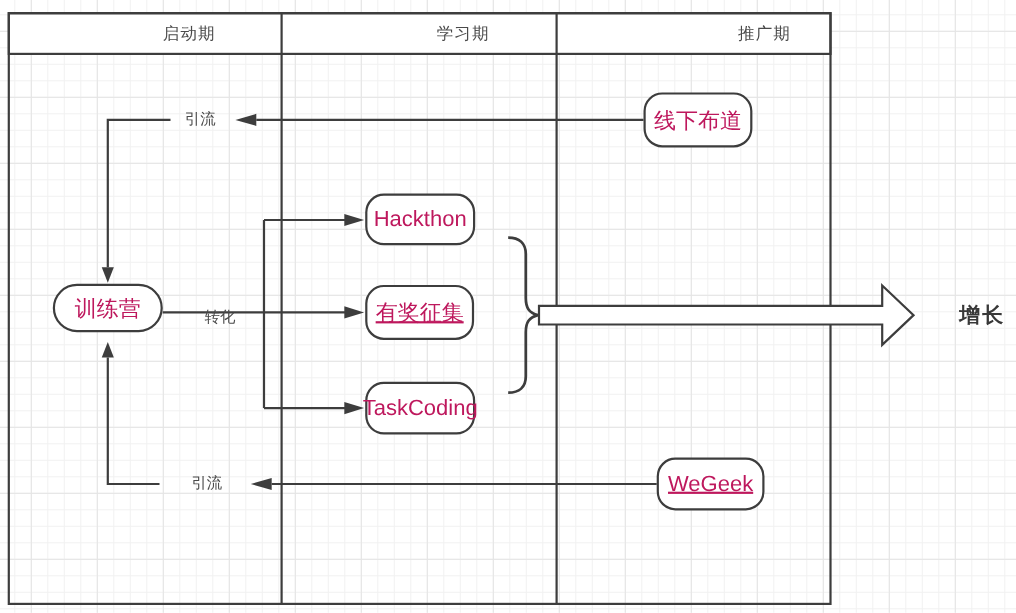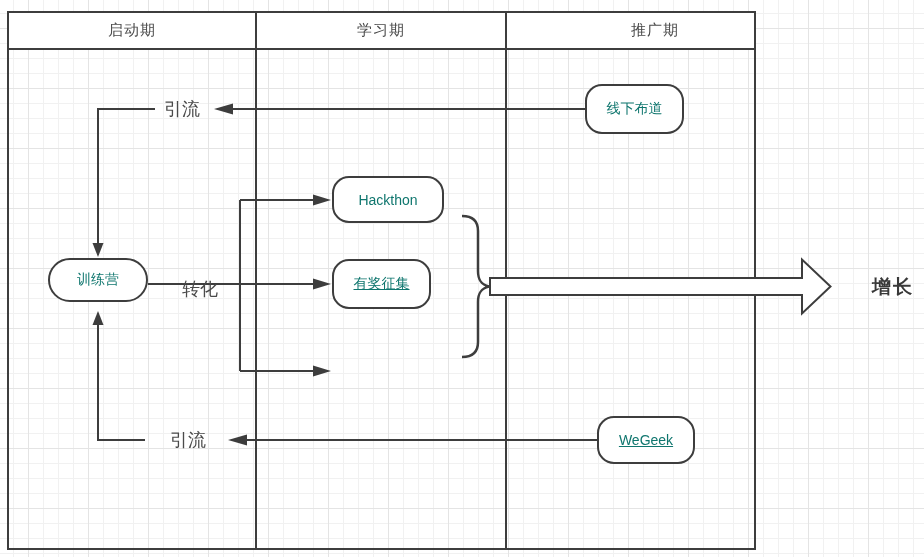--- a/index.html
+++ b/index.html
@@ -14,32 +14,32 @@
       linear-gradient(90deg,#e4e4e4 1px, transparent 1px),
       linear-gradient(#f1f1f1 1px, transparent 1px),
       linear-gradient(90deg,#f1f1f1 1px, transparent 1px);
     background-size:60px 60px,60px 60px,15px 15px,15px 15px;
     background-position:28px 28px,28px 28px,13px 13px,13px 13px;
   }
   svg.layer{position:absolute;left:0;top:0;}
   .lane-header{
     position:absolute;top:12px;height:37px;
     display:flex;align-items:center;justify-content:center;
-    font-size:15px;color:#4a4a4a;letter-spacing:1px;
+    font-size:15px;color:#4a4a4a;letter-spacing:1px;padding-left:40px;
   }
   .node{
     position:absolute;box-sizing:border-box;
     border:2px solid #3d3d3d;border-radius:17px;background:#ffffff;
     display:flex;align-items:center;justify-content:center;
-    font-size:14px;color:#0f766e;
+    font-size:20px;color:#be185d;
   }
   .edge-label{
     position:absolute;
     display:flex;align-items:center;justify-content:center;
-    font-size:18px;color:#4a4a4a;
+    font-size:14px;color:#4a4a4a;
   }
   .growth{
     position:absolute;left:858px;top:271px;width:70px;height:32px;
     display:flex;align-items:center;justify-content:center;
     font-size:19px;font-weight:bold;color:#383838;letter-spacing:2px;
   }
 </style>
 </head>
 <body>
 
@@ -79,22 +79,23 @@
     <path d="M462 216 C472 216 478 221 478 231 L478 271 C478 280 481 284.5 489 286.5 C481 288.5 478 293 478 302 L478 342 C478 352 472 357 462 357" stroke="#3d3d3d" stroke-width="2.5" fill="none"></path>
 
     <polygon points="490,278 802,278 802,259.5 830.5,286.5 802,313.5 802,295 490,295" fill="#ffffff" stroke="#3d3d3d" stroke-width="2"></polygon>
   </svg>
 
   <div class="lane-header" style="left:8px;width:248px;">启动期</div>
   <div class="lane-header" style="left:256px;width:250px;">学习期</div>
   <div class="lane-header" style="left:506px;width:298px;">推广期</div>
 
   <div class="node" style="left:48px;top:258px;width:100px;height:44px;border-radius:22px;">训练营</div>
-  <div class="node" style="left:332px;top:176px;width:112px;height:47px;">Hackthon</div>
+  <div class="node" style="left:332px;top:176px;width:100px;height:47px;">Hackthon</div>
   <div class="node" style="left:332px;top:259px;width:99px;height:50px;text-decoration:underline;">有奖征集</div>
+  <div class="node" style="left:332px;top:347px;width:100px;height:48px;">TaskCoding</div>
   <div class="node" style="left:585px;top:84px;width:99px;height:50px;">线下布道</div>
   <div class="node" style="left:597px;top:416px;width:98px;height:48px;text-decoration:underline;">WeGeek</div>
 
   <div class="edge-label" style="left:152px;top:98px;width:60px;height:22px;">引流</div>
   <div class="edge-label" style="left:158px;top:429px;width:60px;height:22px;">引流</div>
   <div class="edge-label" style="left:172px;top:259px;width:56px;height:20px;margin-top:20px;">转化</div>
 
   <div class="growth">增长</div>
 
 </div>

